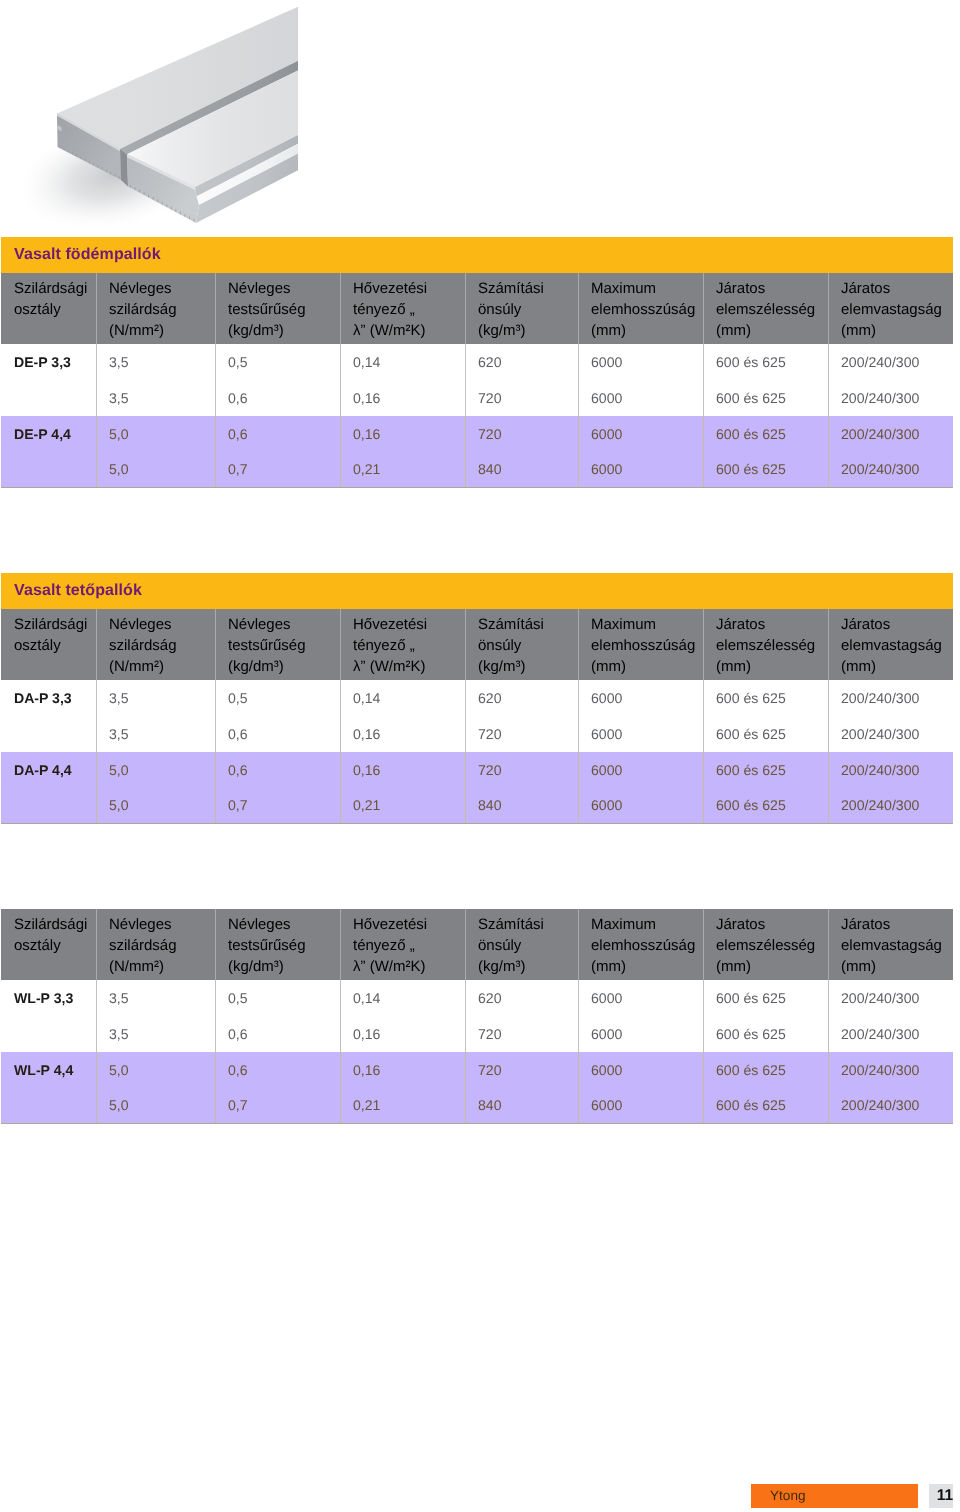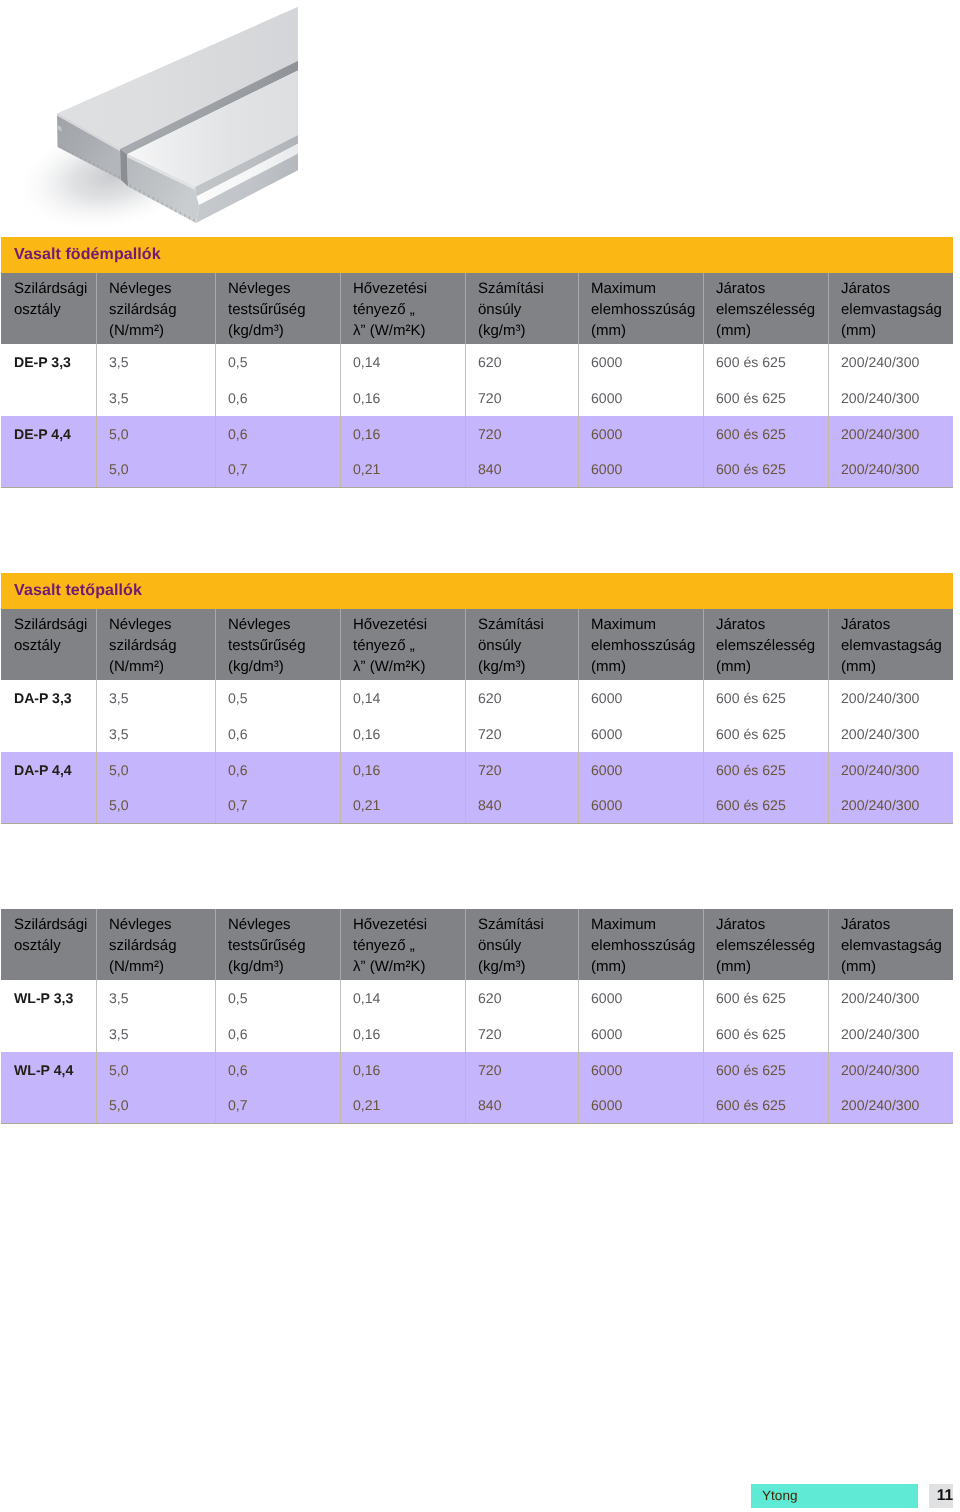--- a/index.html
+++ b/index.html
@@ -30,22 +30,22 @@
   .beige .trow .dc{background:#c4b5fd;color:#69553a;box-shadow:inset 1px 0 0 #c6bc9b;}
   .beige .trow .dc:first-child{box-shadow:none;}
   .dc.lbl{font-weight:bold;color:#1a1a1c;}
   .beige .dc.lbl{color:#241f14;}
 
   .c0{width:95px;}.c1{width:119px;}.c2{width:125px;}.c3{width:125px;}
   .c4{width:113px;}.c5{width:125px;}.c6{width:125px;}.c7{width:125px;}
 
   
   .ft-brand{position:absolute;left:751px;top:1484px;width:167px;height:24px;
-            background:#5eead4;color:#40290a;font-size:13.6px;
-            line-height:23px;padding-left:11px;box-sizing:border-box;}
+            background:#f97316;color:#40290a;font-size:13.6px;
+            line-height:23px;padding-left:19px;box-sizing:border-box;}
   .ft-page{position:absolute;left:929px;top:1484px;width:24.2px;height:23.5px;
            background:#e0e1e3;color:#111;font-size:15.5px;font-weight:bold;
            line-height:23.5px;text-align:right;}
 </style>
 </head>
 <body>
 
 <div class="page">
 
   <div class="hero">

